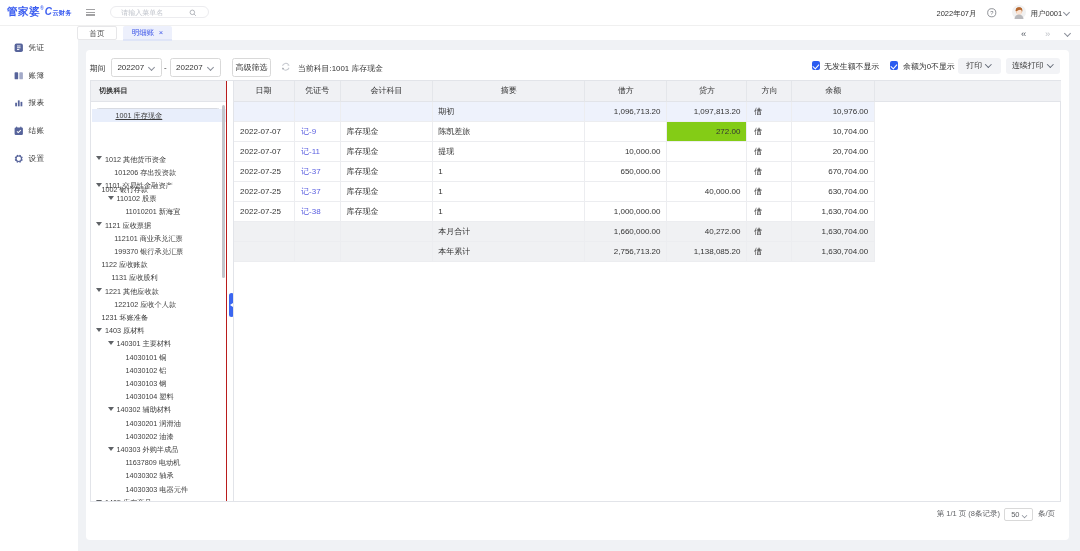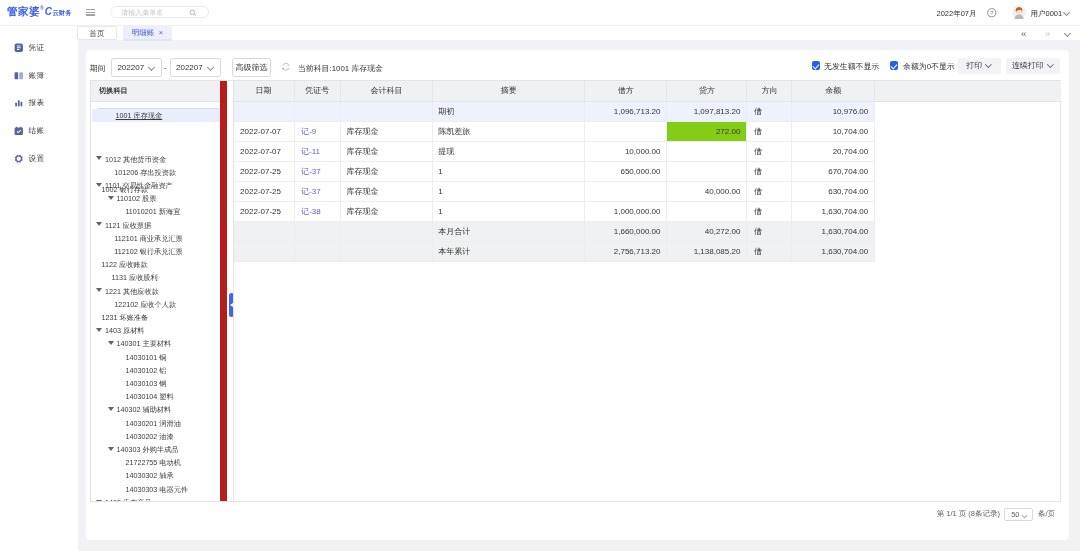--- a/index.html
+++ b/index.html
@@ -25,21 +25,21 @@
 .caret:before{content:"";position:absolute;left:0;top:0;width:4px;height:4px;border-right:1.2px solid #8a8f99;border-bottom:1.2px solid #8a8f99;transform:rotate(45deg);}
 .toollabel{position:absolute;top:62.8px;font-size:7.9px;color:#333;}
 .greybtn{position:absolute;top:58px;height:16px;background:#f2f3f6;border-radius:3px;font-size:7.9px;color:#333;text-align:center;line-height:15.6px;}
 .cb{position:absolute;top:61.3px;width:8.6px;height:8.6px;background:#2b5cf0;border-radius:2px;}
 .cb:before{content:"";position:absolute;left:2.4px;top:1.3px;width:3.2px;height:4.6px;border-right:1.3px solid #fff;border-bottom:1.3px solid #fff;transform:rotate(42deg);}
 .icaret{display:inline-block;position:relative;width:6px;height:6px;margin-left:4px;}
 .icaret:before{content:"";position:absolute;left:0;top:0;width:3.6px;height:3.6px;border-right:1.2px solid #5f6673;border-bottom:1.2px solid #5f6673;transform:rotate(45deg);}
 .cbtext{position:absolute;top:62px;font-size:7.9px;color:#333;line-height:9px;}
 
 #container{left:90px;top:80px;width:971px;height:421.6px;border:1px solid #e2e4e9;}
-#treepanel{left:0;top:0;width:135.5px;height:419.6px;border-right:7px solid #b91c1c;background:#fff;overflow:hidden;}
+#treepanel{left:0;top:0;width:135.5px;height:419.6px;border-right:1px solid #b91c1c;background:#fff;overflow:hidden;}
 #treeheader{left:0;top:0;width:134.5px;height:20.6px;background:#f0f1f4;border-bottom:1px solid #e2e4e9;font-size:7.2px;font-weight:bold;color:#333;line-height:20.6px;padding-left:8px;}
 #treesearch{left:5.3px;top:26.5px;width:124.2px;height:13.8px;border:1px solid #d8dbe2;border-radius:2.5px;font-size:7px;color:#b9bdc7;line-height:12px;padding-left:5px;background:#fff;}
 .trow{position:absolute;left:.5px;width:134px;height:13.34px;font-size:7.2px;line-height:13.34px;color:#3c3c3c;white-space:nowrap;}
 .trow.selected{background:#e8eefb;}
 .tarr{display:inline-block;width:0;height:0;border-left:3.2px solid transparent;border-right:3.2px solid transparent;border-top:4px solid #5f6266;vertical-align:1.2px;margin-right:3px;}
 #treescroll{left:130.8px;top:24px;width:3px;height:173px;background:#c3c6cc;border-radius:1.5px;}
 #handle{left:138px;top:212px;width:5px;height:24px;background:#3a66f0;border-radius:2.5px;}
 #handle:before{content:"";position:absolute;left:.7px;top:9.5px;width:0;height:0;border-top:2.5px solid transparent;border-bottom:2.5px solid transparent;border-right:3px solid #fff;}
 
 #tablearea{left:141.6px;top:0;height:419.6px;border-left:1px solid #e2e4e9;}
@@ -176,37 +176,37 @@
     <div id="treerows">
         <div class="trow selected" style="top:28px;padding-left:24px;text-decoration:underline;">1001 库存现金</div>
         <div class="trow" style="top:58.40px;padding-left:10px;margin-top:44px;">1002 银行存款</div>
         <div class="trow" style="top:71.60px;padding-left:4.5px;"><span class="tarr"></span>1012 其他货币资金</div>
         <div class="trow" style="top:84.80px;padding-left:22.7px;">101206 存出投资款</div>
         <div class="trow" style="top:98.00px;padding-left:4.5px;"><span class="tarr"></span>1101 交易性金融资产</div>
         <div class="trow" style="top:111.20px;padding-left:16px;"><span class="tarr"></span>110102 股票</div>
         <div class="trow" style="top:124.40px;padding-left:33.9px;">11010201 新海宜</div>
         <div class="trow" style="top:137.60px;padding-left:4.5px;"><span class="tarr"></span>1121 应收票据</div>
         <div class="trow" style="top:150.80px;padding-left:22.7px;">112101 商业承兑汇票</div>
-        <div class="trow" style="top:164.00px;padding-left:22.7px;">112102 银行承兑汇票</div>
+        <div class="trow" style="top:164.00px;padding-left:22.7px;">199370 银行承兑汇票</div>
         <div class="trow" style="top:177.20px;padding-left:10px;">1122 应收账款</div>
         <div class="trow" style="top:190.40px;padding-left:20px;">1131 应收股利</div>
         <div class="trow" style="top:203.60px;padding-left:4.5px;"><span class="tarr"></span>1221 其他应收款</div>
         <div class="trow" style="top:216.80px;padding-left:22.7px;">122102 应收个人款</div>
         <div class="trow" style="top:230.00px;padding-left:10px;">1231 坏账准备</div>
         <div class="trow" style="top:243.20px;padding-left:4.5px;"><span class="tarr"></span>1403 原材料</div>
         <div class="trow" style="top:256.40px;padding-left:16px;"><span class="tarr"></span>140301 主要材料</div>
         <div class="trow" style="top:269.60px;padding-left:33.9px;">14030101 铜</div>
         <div class="trow" style="top:282.80px;padding-left:33.9px;">14030102 铝</div>
         <div class="trow" style="top:296.00px;padding-left:33.9px;">14030103 钢</div>
         <div class="trow" style="top:309.20px;padding-left:33.9px;">14030104 塑料</div>
         <div class="trow" style="top:322.40px;padding-left:16px;"><span class="tarr"></span>140302 辅助材料</div>
         <div class="trow" style="top:335.60px;padding-left:33.9px;">14030201 润滑油</div>
         <div class="trow" style="top:348.80px;padding-left:33.9px;">14030202 油漆</div>
         <div class="trow" style="top:362.00px;padding-left:16px;"><span class="tarr"></span>140303 外购半成品</div>
-        <div class="trow" style="top:375.20px;padding-left:33.9px;">21722755 电动机</div>
+        <div class="trow" style="top:375.20px;padding-left:33.9px;">11637809 电动机</div>
         <div class="trow" style="top:388.40px;padding-left:33.9px;">14030302 轴承</div>
         <div class="trow" style="top:401.60px;padding-left:33.9px;">14030303 电器元件</div>
         <div class="trow" style="top:414.80px;padding-left:4.5px;"><span class="tarr"></span>1405 库存商品</div>
       </div>
     <div class="abs" id="treescroll"></div>
   </div>
   <div class="abs" id="handle"></div>
   <div class="abs thext"></div>
   <div class="abs" id="tablearea">
       <div class="rowline hrow" style="height:20.6px;line-height:19.6px;">

